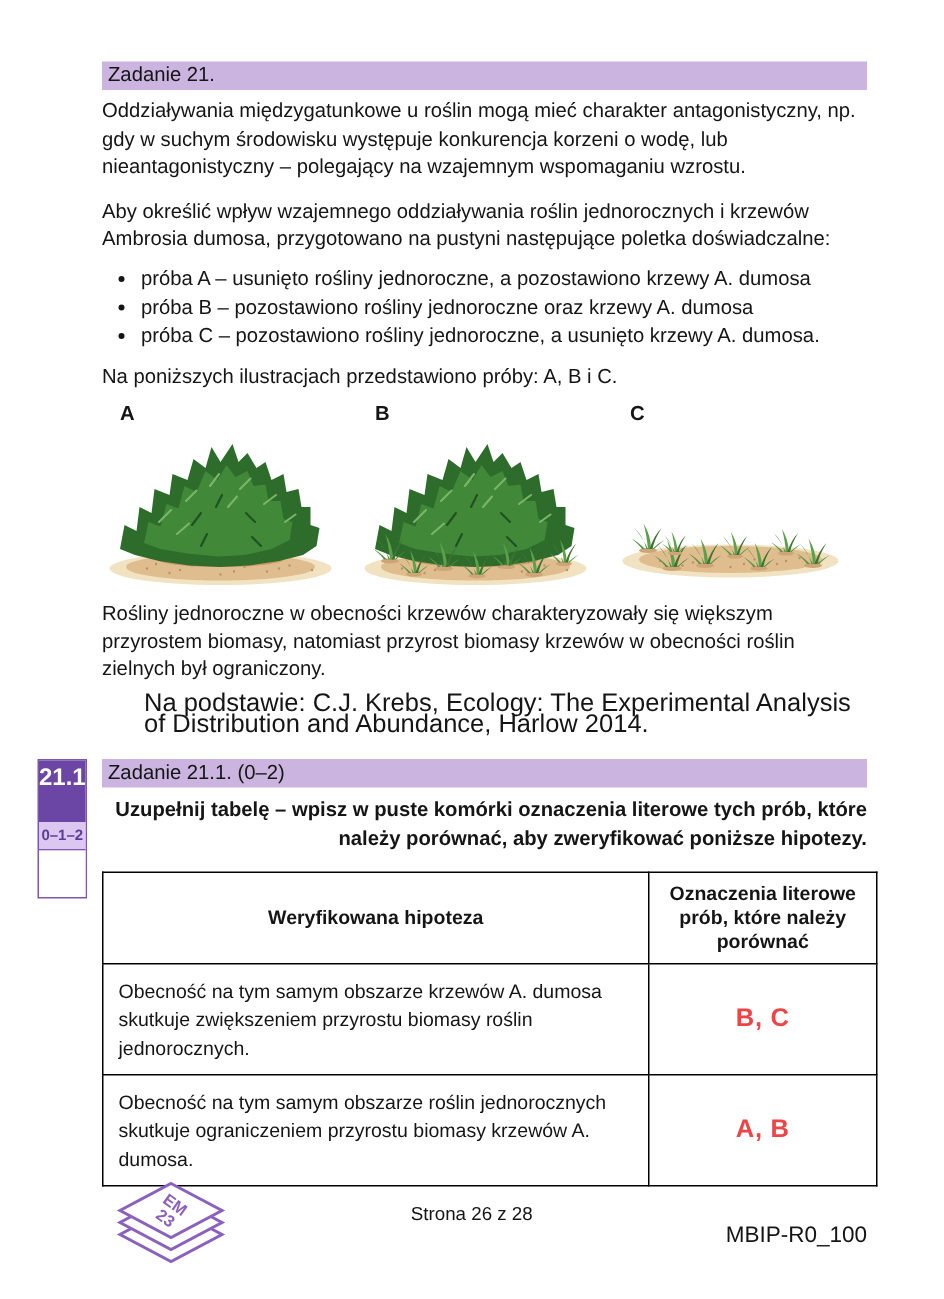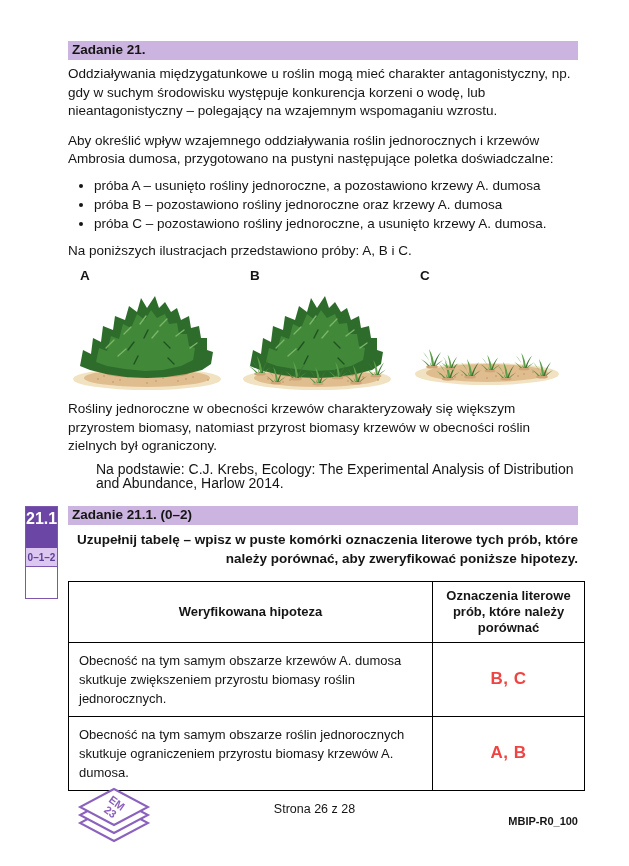--- a/index.html
+++ b/index.html
@@ -14,21 +14,21 @@
     overflow: hidden;
   }
   .content {
     position: absolute;
     left: 68px;
     top: 41px;
     width: 510px;
   }
   .task-header {
     background: #ccb4e0;
-    font-weight: bold;
+    font-weight: normal;
     padding: 1px 5px 2px 4px;
     line-height: 16px;
   }
   p { margin: 0; line-height: 18.5px; }
   .p1 { margin-top: 5px; }
   .p2 { margin-top: 11px; }
   .ital { }
   ul.bullets {
     margin: 7px 0 0 0;
     padding-left: 26px;
@@ -44,21 +44,21 @@
   .panel-label {
     font-weight: bold;
     margin: 0 0 2px 12px;
     line-height: 16px;
   }
   .panel-art { display: block; }
   .p3 { margin-top: 8px; }
   .source {
     margin-top: 6px;
     margin-left: 28px;
-    font-size: 14px;
+    font-size: 17px;
     line-height: 14px;
   }
   .section-211 { position: relative; margin-top: 16px; }
   .marker {
     position: absolute;
     left: -43px;
     top: 0;
     width: 31px;
     border: 1.5px solid #7d57ae;
     background: #ffffff;
@@ -126,22 +126,22 @@
     left: 0;
     top: 802px;
     width: 629px;
     text-align: center;
     font-size: 12.5px;
   }
   .form-code {
     position: absolute;
     right: 51px;
     top: 815px;
-    font-size: 11px;
-    font-weight: bold;
+    font-size: 15px;
+    font-weight: normal;
   }
 </style>
 </head>
 <body>
 
 <div class="page">
   <div class="content">
 
     <div class="task-header">Zadanie 21.</div>
 

